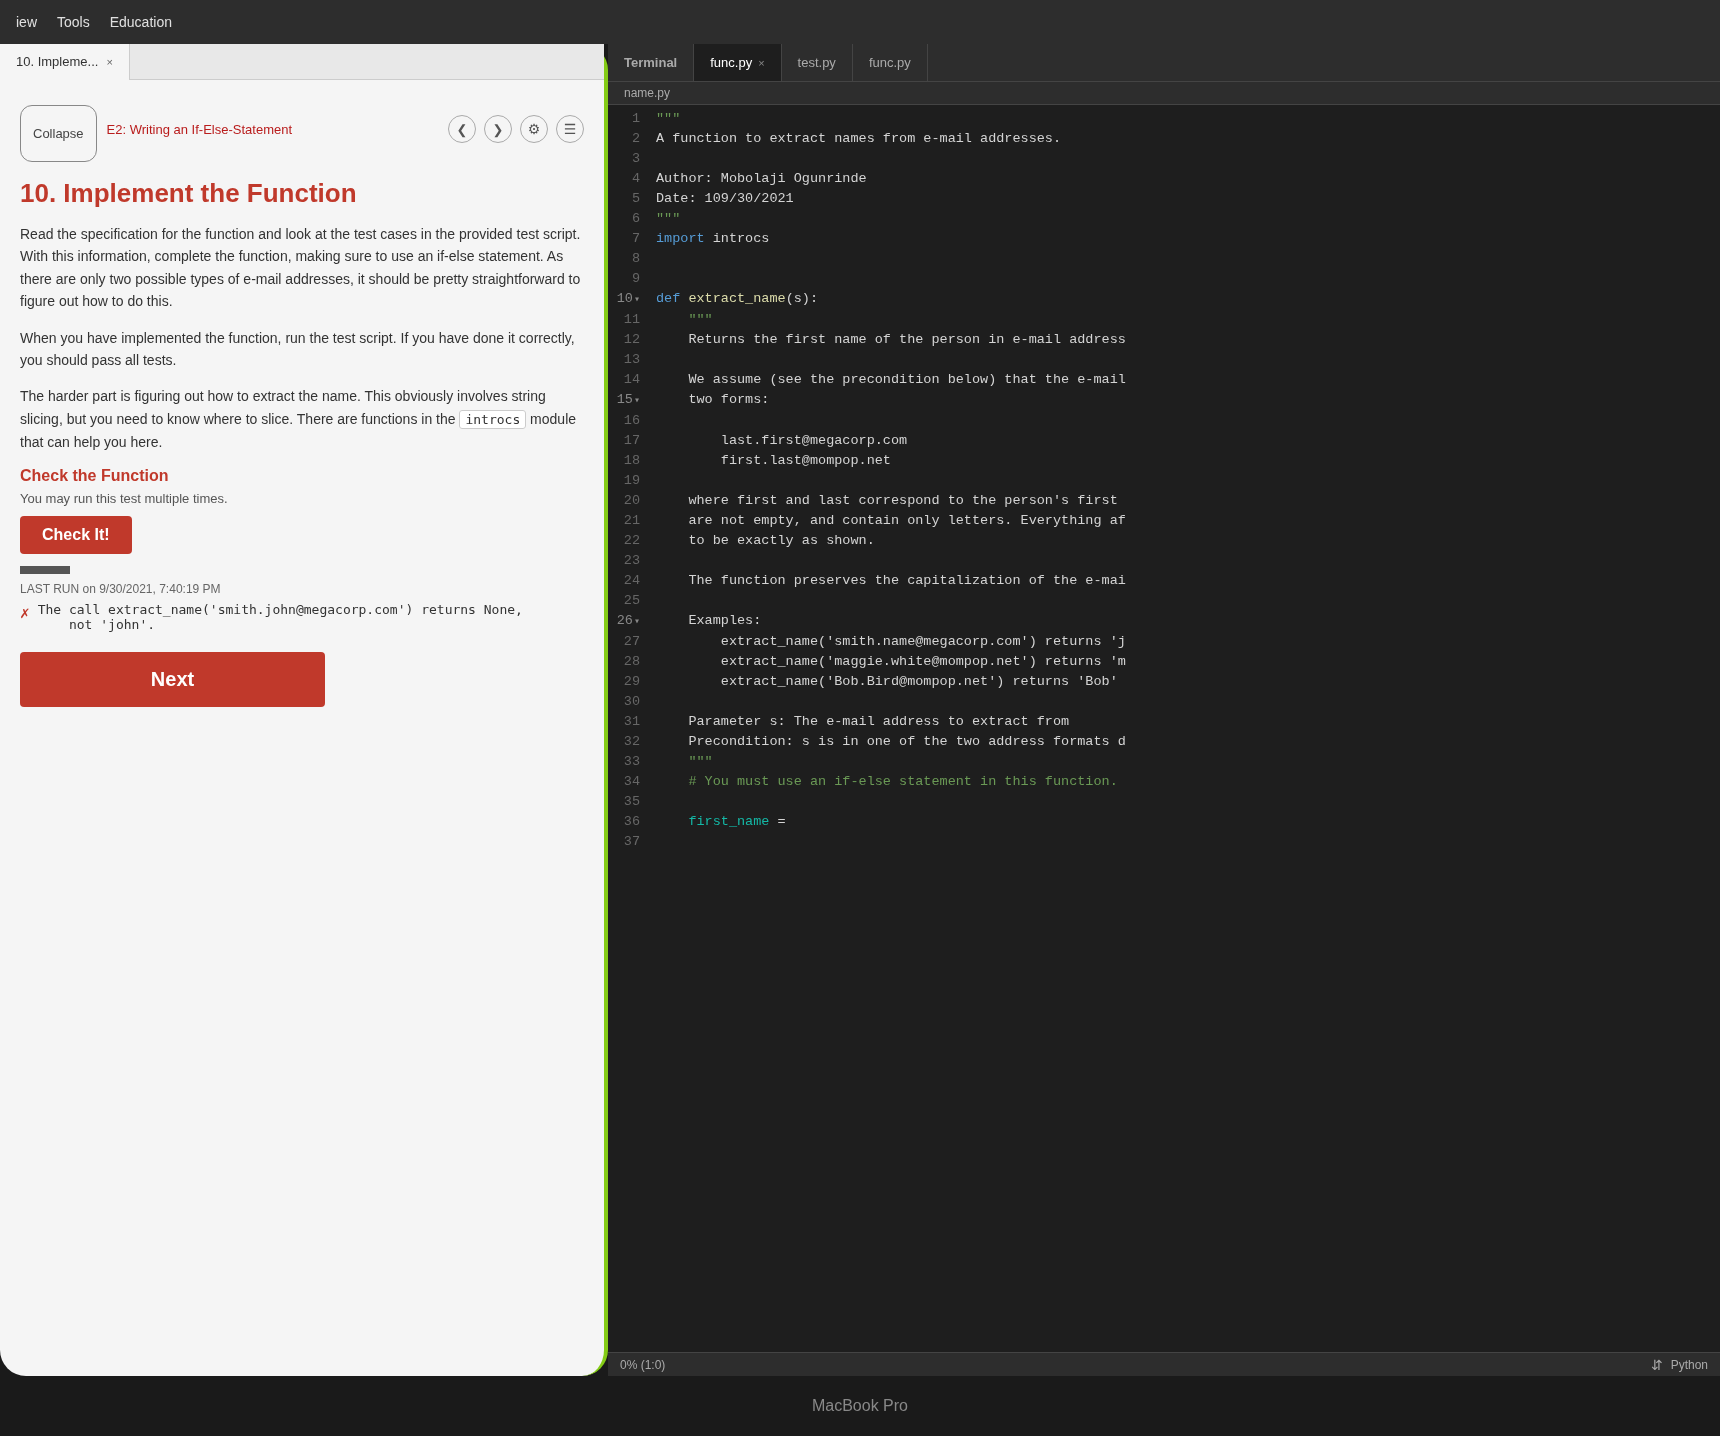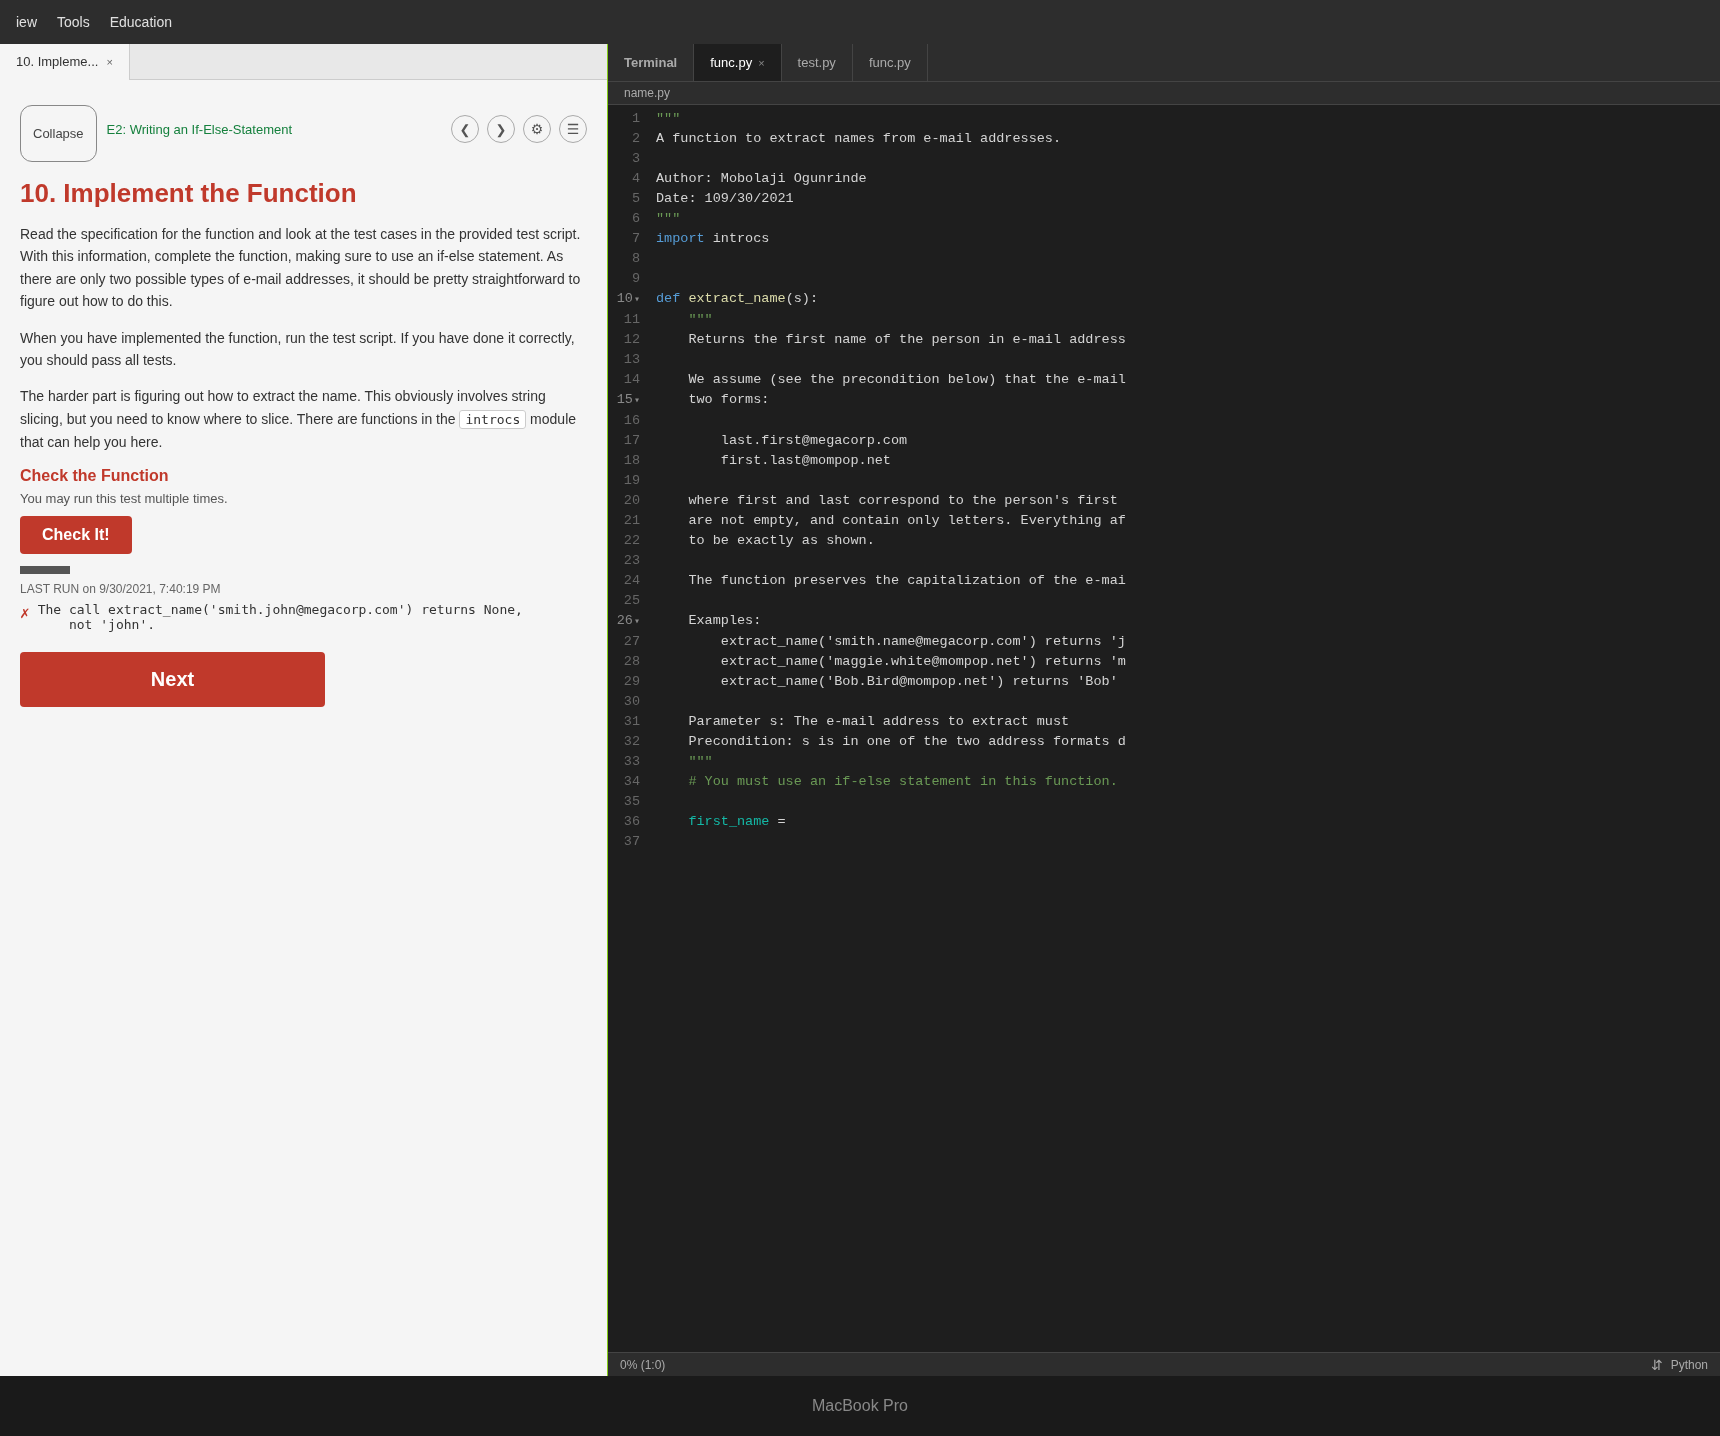--- a/index.html
+++ b/index.html
@@ -31,21 +31,22 @@
       display: flex;
       height: calc(100% - 44px - 60px);
     }
 
     
     .left-panel {
       width: 608px;
       background: #f5f5f5;
       display: flex;
       flex-direction: column;
-      border-right: 1px solid #84cc16;
+      border-right: 4px solid #84cc16;
+      border-radius: 26px;
     }
 
     
     .tab-bar {
       background: #e8e8e8;
       height: 36px;
       display: flex;
       align-items: center;
       border-bottom: 1px solid #ccc;
     }
@@ -85,21 +86,21 @@
       border-radius: 12px;
       padding: 20px 12px;
       font-size: 13px;
       color: #444;
       background: #f5f5f5;
       cursor: pointer;
       margin-top: 9px;
     }
     .breadcrumb-text {
       font-size: 13px;
-      color: #15803d;
+      color: #b91c1c;
       margin-left: 10px;
     }
     .nav-controls {
       display: flex;
       align-items: center;
       gap: 8px;
     }
     .nav-btn {
       width: 28px;
       height: 28px;
@@ -557,21 +558,21 @@
         <div class="code-line">
           <span class="line-num">29</span>
           <span class="line-content">        extract_name('Bob.Bird@mompop.net') returns 'Bob'</span>
         </div>
         <div class="code-line">
           <span class="line-num">30</span>
           <span class="line-content"></span>
         </div>
         <div class="code-line">
           <span class="line-num">31</span>
-          <span class="line-content">    Parameter s: The e-mail address to extract must</span>
+          <span class="line-content">    Parameter s: The e-mail address to extract from</span>
         </div>
         <div class="code-line">
           <span class="line-num">32</span>
           <span class="line-content">    Precondition: s is in one of the two address formats d</span>
         </div>
         <div class="code-line">
           <span class="line-num">33</span>
           <span class="line-content"><span class="cm">    """</span></span>
         </div>
         <div class="code-line">

